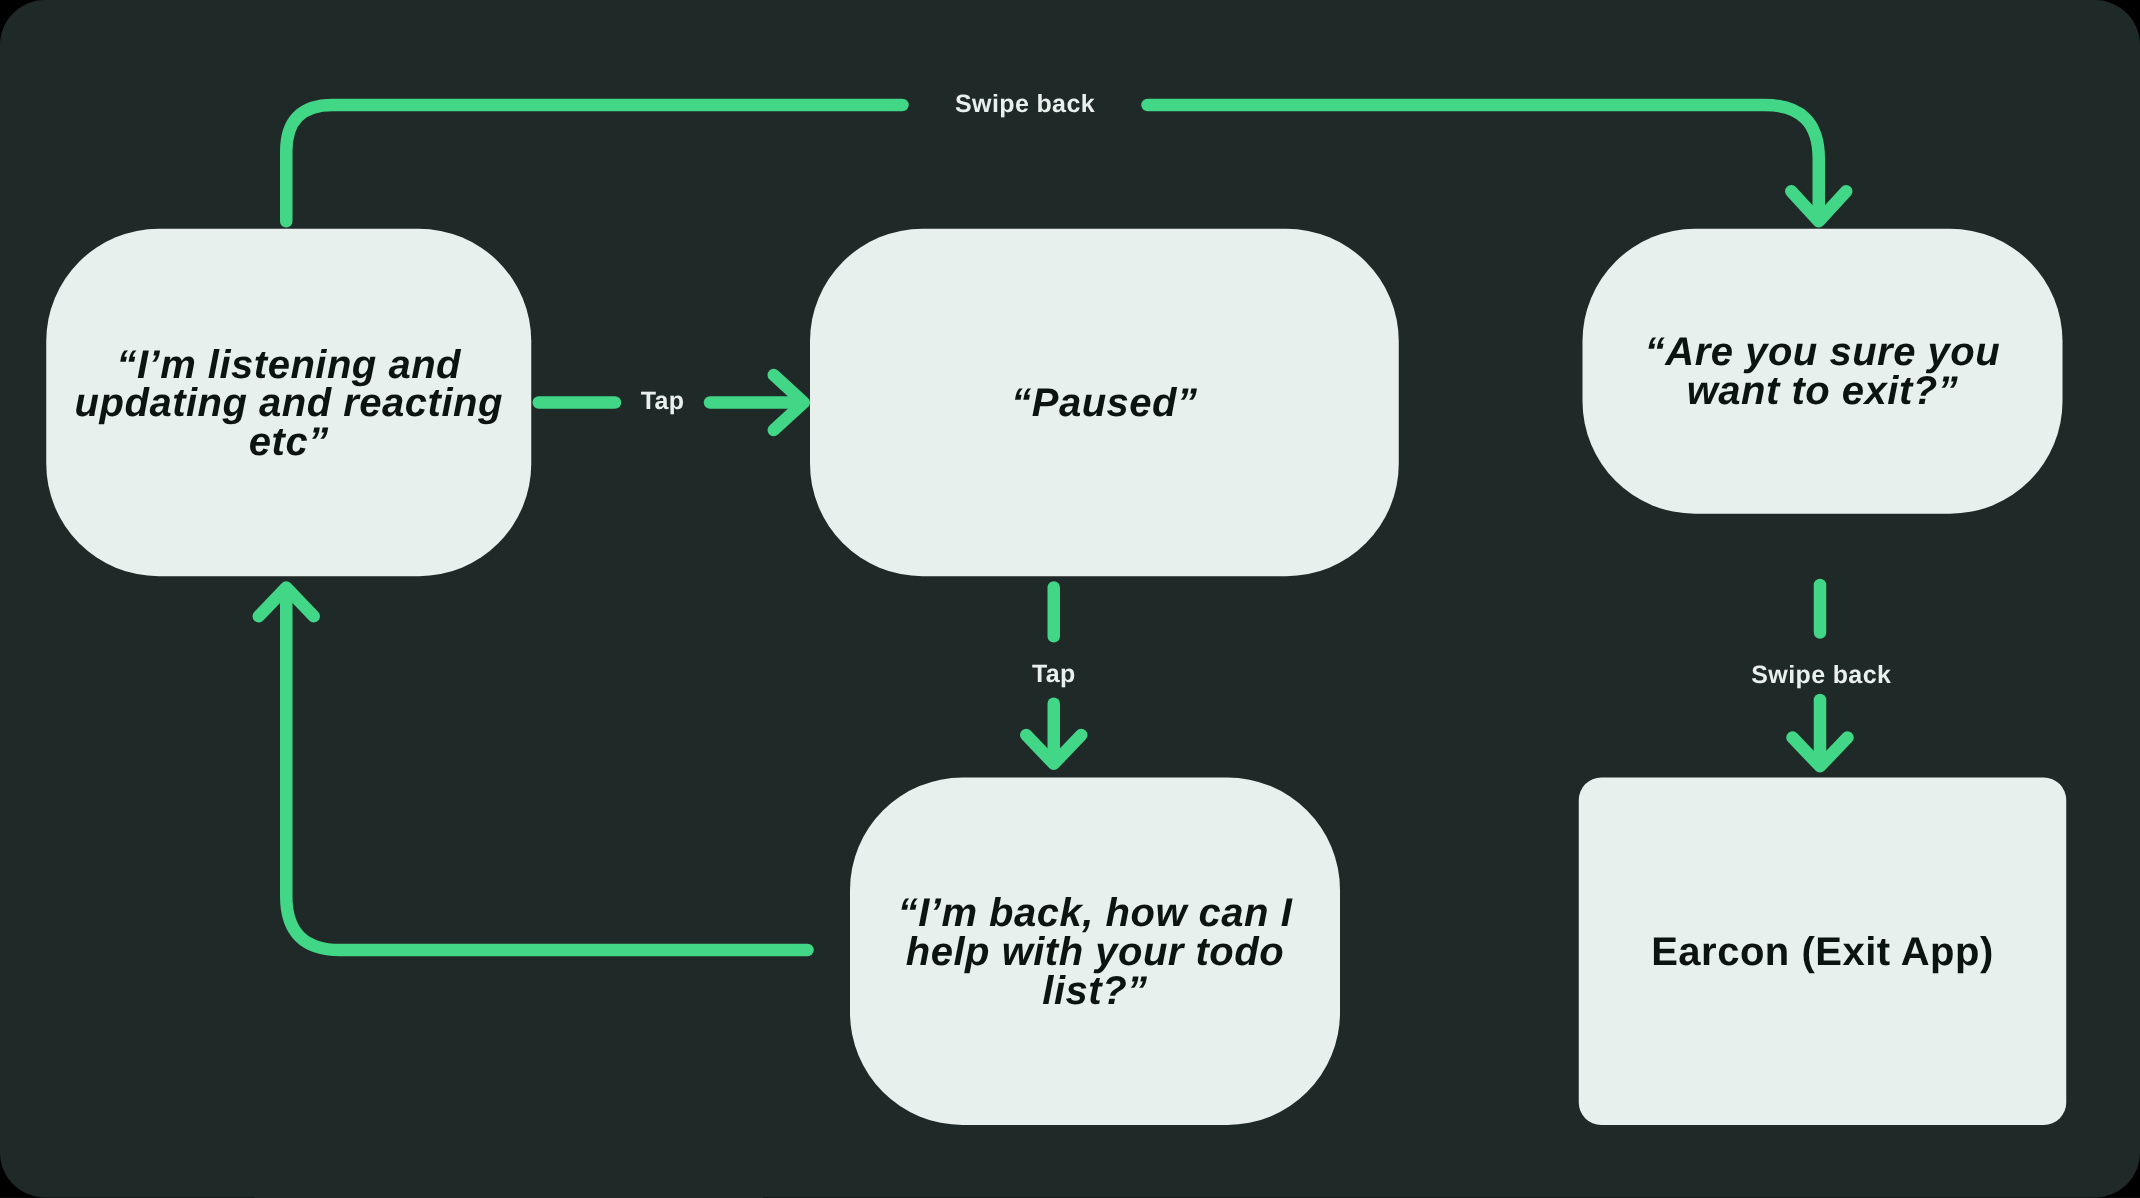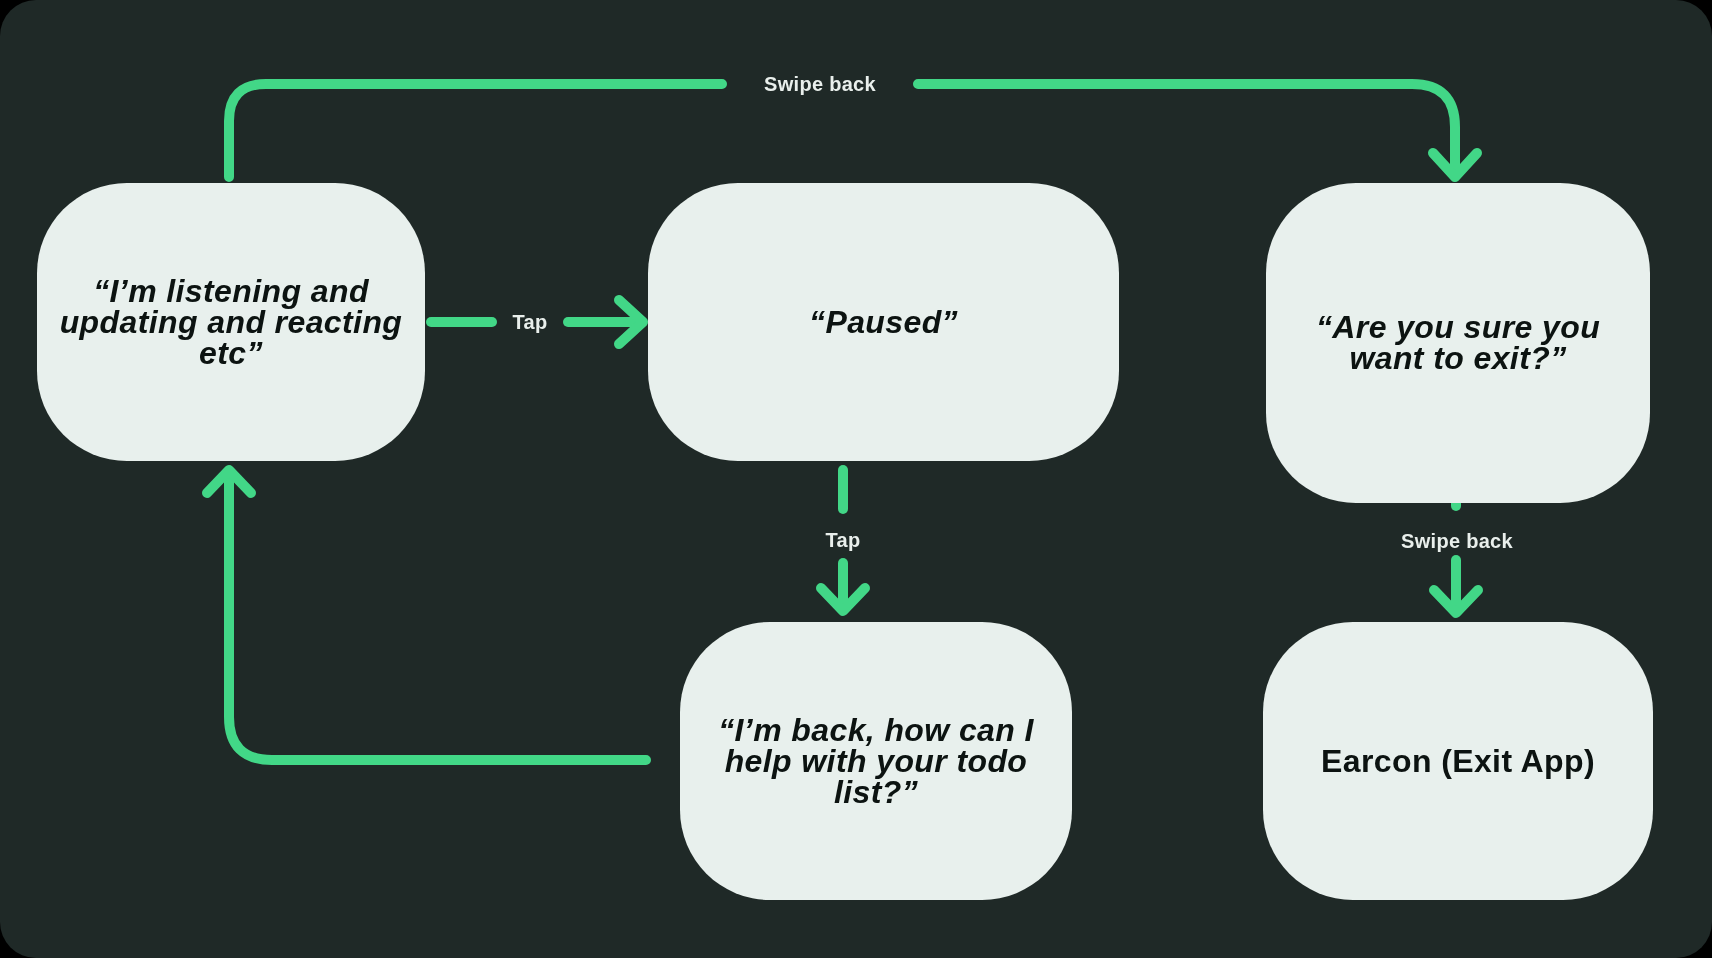--- a/index.html
+++ b/index.html
@@ -61,23 +61,23 @@
     color: var(--label-text, #e9efec);
     font-size: 20px;
     font-weight: 700;
     letter-spacing: 0.3px;
     white-space: nowrap;
     text-align: right;
   }
   
   .node-listening    { left: 37px;   top: 183px; width: 388px; height: 278px; }
   .node-paused       { left: 648px;  top: 183px; width: 471px; height: 278px; }
-  .node-exit-confirm { left: 1266px; top: 183px; width: 384px; height: 320px; }
+  .node-exit-confirm { left: 1266px; top: 183px; width: 384px; height: 228px; }
   .node-back         { left: 648px;  top: 622px; width: 392px; height: 278px; margin-left: 32px; }
-  .node-earcon       { left: 1263px; top: 622px; width: 390px; height: 278px; }
+  .node-earcon       { left: 1263px; top: 622px; width: 390px; height: 278px; border-radius: 18px; }
   
   .label-swipe-top   { left: 820px;  top: 84px;  }
   .label-tap-1       { left: 530px;  top: 322px; }
   .label-tap-2       { left: 843px;  top: 540px; }
   .label-swipe-right { left: 1457px; top: 541px; }
 </style>
 </head>
 <body>
 
 <div class="panel">

